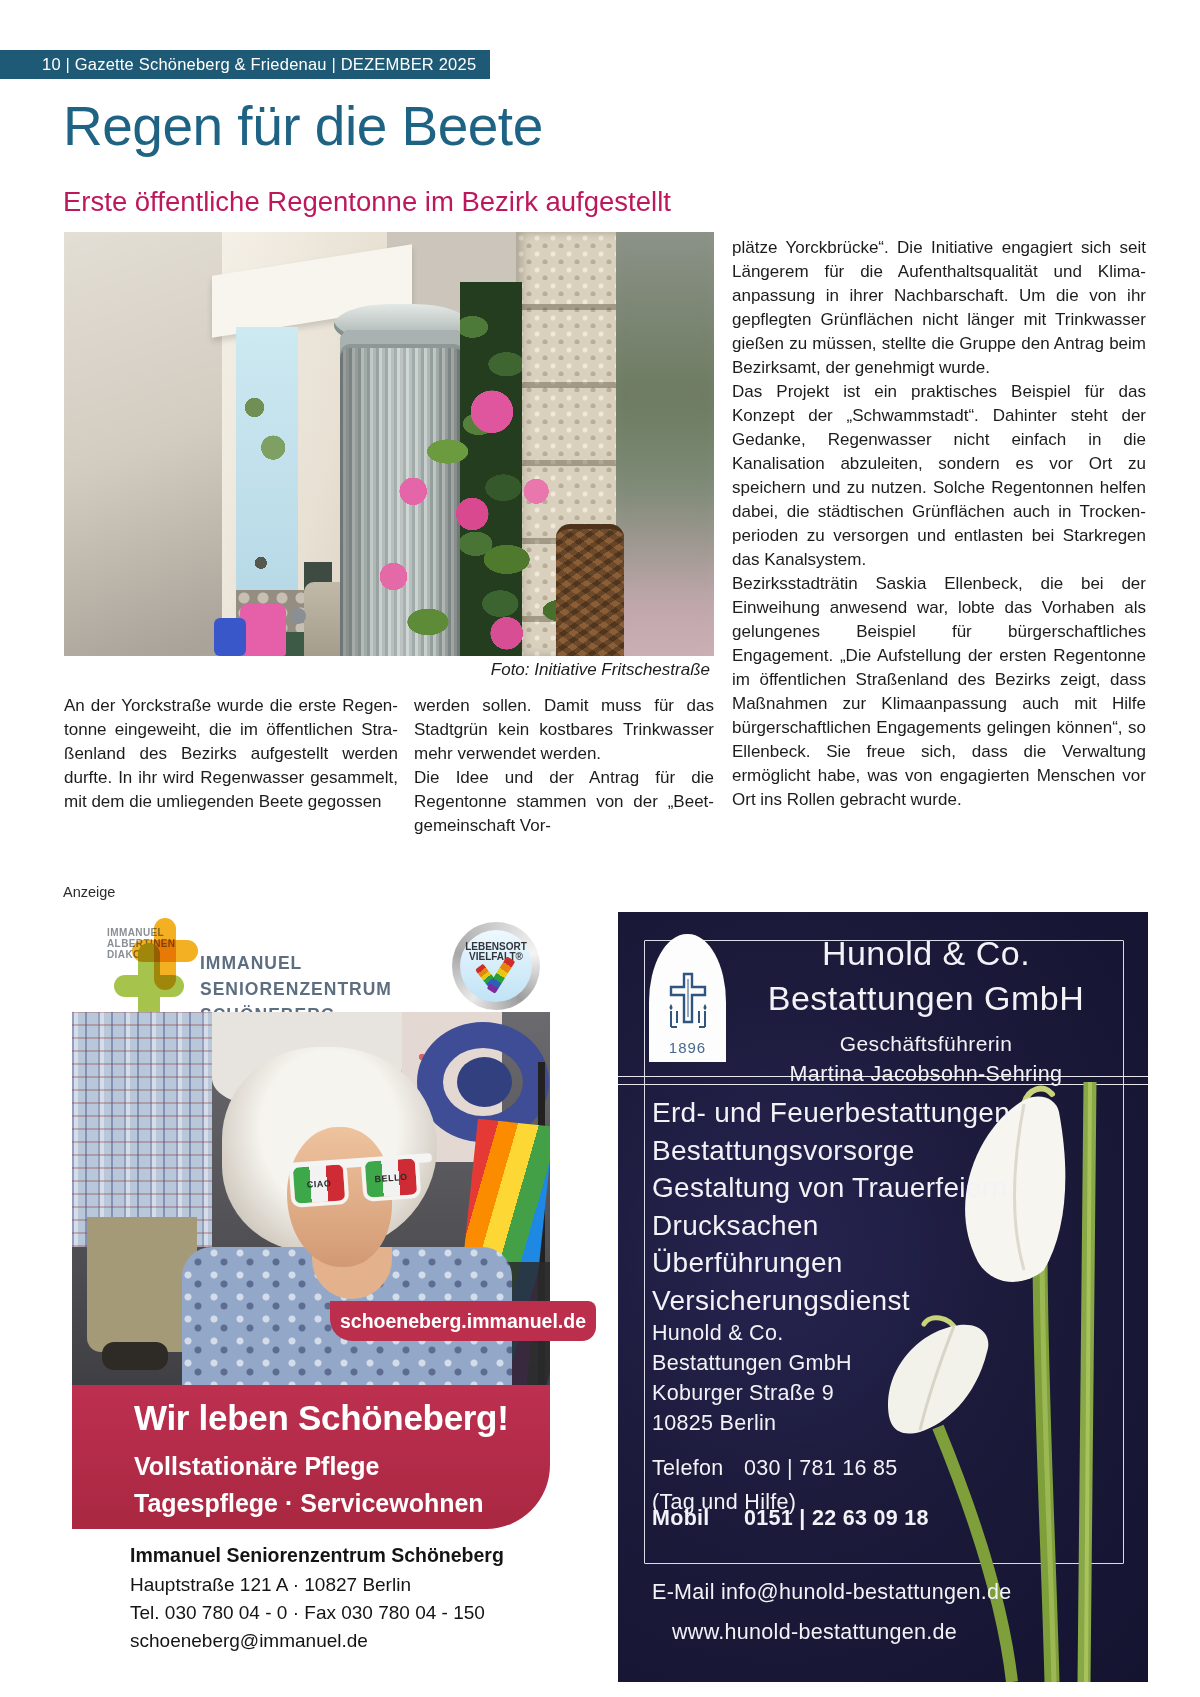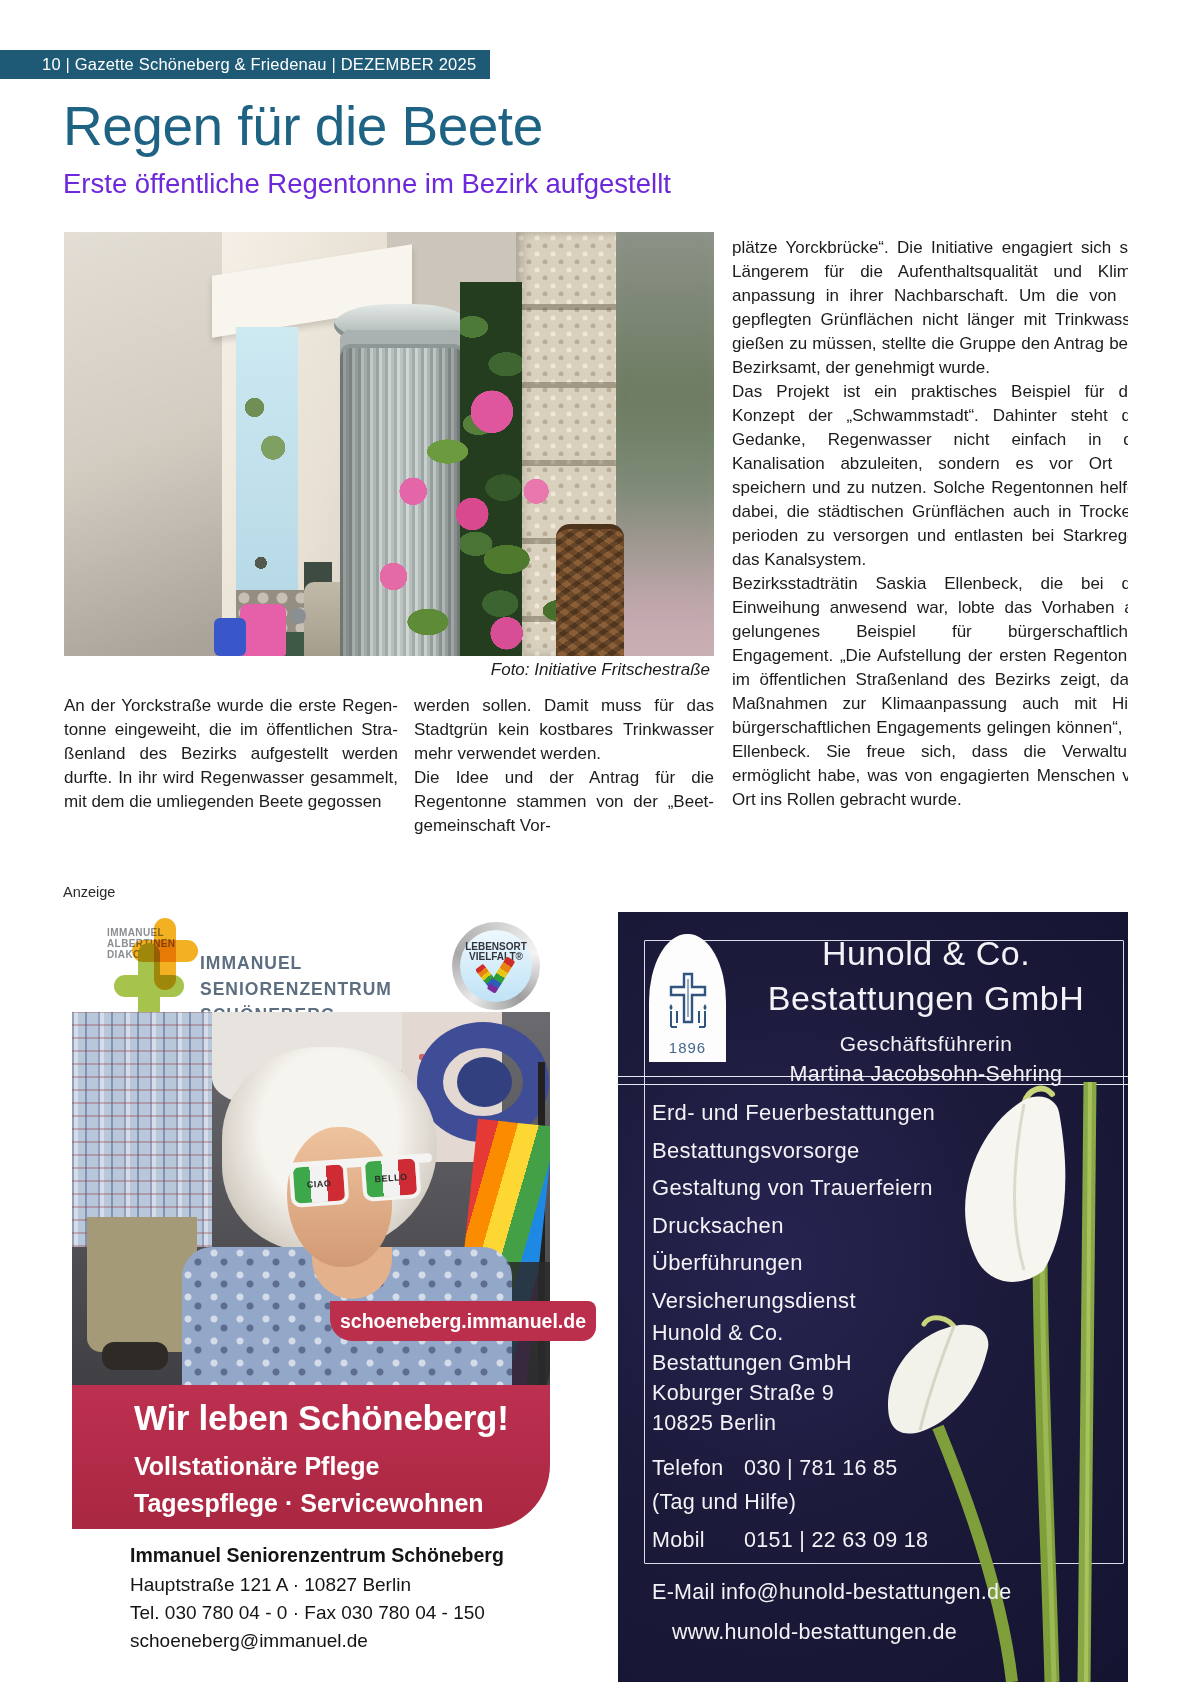--- a/index.html
+++ b/index.html
@@ -1,25 +1,25 @@
 <!DOCTYPE html>
 <html lang="de"><head>
 <meta charset="utf-8">
 <style>
   html,body{margin:0;padding:0;background:#ffffff;}
   #page{position:relative;width:1128px;height:1697px;background:#fff;overflow:hidden;
-        font-family:"Liberation Sans",sans-serif;color:#1c1c1c;}
+        font-family:"Liberation Sans",sans-serif;color:#1c1c1c;padding-left:36px;}
   .abs{position:absolute;}
 
   
   .header-bar{left:0;top:50px;width:490px;height:29px;background:#1e5a75;color:#fff;
               display:flex;align-items:center;padding-left:42px;box-sizing:border-box;
               font-size:16.5px;letter-spacing:.2px;}
   .title{left:63px;top:94px;font-size:55px;color:#1f6384;letter-spacing:-.5px;font-weight:400;}
-  .subtitle{left:63px;top:168px;font-size:27.5px;color:#6d28d9;font-weight:400;}
+  .subtitle{left:63px;top:186px;font-size:27.5px;color:#be185d;font-weight:400;}
   .caption{left:60px;top:660px;width:650px;text-align:right;font-style:italic;font-size:17px;}
   .col{font-size:17px;line-height:24px;text-align:justify;white-space:pre-line;hyphens:auto;}
   .anzeige{left:63px;top:884px;font-size:14.5px;color:#2b2b2b;}
 
   
   .photo{left:64px;top:232px;width:650px;height:424px;overflow:hidden;background:#cbc5bb;}
   .blurL{left:0;top:0;width:172px;height:424px;overflow:hidden;}
   .blurL>div{position:absolute;inset:-25px;filter:blur(12px);
              background:linear-gradient(160deg,#e6e1d8 0%,#d2ccc1 50%,#a9a298 90%);}
   .blurR{left:552px;top:0;width:98px;height:424px;overflow:hidden;}
@@ -172,21 +172,21 @@
             border-top:1.5px solid #e6e7ef;border-bottom:1.5px solid #e6e7ef;}
   .hlogo{left:31px;top:22px;width:77px;height:128px;background:#fdfdfd;z-index:3;
          border-radius:38px 38px 0 0/68px 68px 0 0;display:flex;flex-direction:column;
          align-items:center;justify-content:flex-end;padding-bottom:6px;box-sizing:border-box;}
   .hyear{font-size:15px;color:#46688e;letter-spacing:1px;margin-top:4px;}
   .htitle{left:108px;top:22px;width:400px;text-align:center;z-index:3;}
   .ht1{font-size:34px;letter-spacing:.5px;}
   .ht2{font-size:34px;letter-spacing:.5px;margin-top:6px;}
   .hrole{font-size:21px;margin-top:14px;letter-spacing:.4px;}
   .hmgr{font-size:21.5px;margin-top:6px;letter-spacing:.4px;}
-  .hservices{left:34px;top:182px;z-index:4;font-size:22px;line-height:37.5px;letter-spacing:.3px;}
+  .hservices{left:34px;top:182px;z-index:4;font-size:28px;line-height:37.5px;letter-spacing:.3px;}
   .haddr{left:34px;top:406px;z-index:4;font-size:21.5px;line-height:30px;letter-spacing:.3px;white-space:pre-line;}
   .hrow{left:34px;z-index:4;font-size:21.5px;letter-spacing:.3px;}
   .hrow .lbl{display:inline-block;width:92px;}
   .lilies{left:210px;top:170px;width:320px;height:600px;z-index:3;pointer-events:none;}
 </style>
 </head>
 <body>
 
 <div id="page">
 
@@ -335,20 +335,20 @@
 
     <div class="abs haddr">Hunold &amp; Co.
 Bestattungen GmbH
 Koburger Straße 9
 10825 Berlin</div>
 
     <div class="abs hrow" style="top:544px;">
       <span class="lbl">Telefon</span><span>030 | 781 16 85</span>
     </div>
     <div class="abs hrow" style="top:578px;">(Tag und Hilfe)</div>
-    <div class="abs hrow" style="top:616px;">
+    <div class="abs hrow" style="top:594px;font-weight:bold;">
       <span class="lbl">Mobil</span><span>0151 | 22 63 09 18</span>
     </div>
     <div class="abs hrow" style="top:668px;">E-Mail info@hunold-bestattungen.de</div>
     <div class="abs hrow" style="top:708px;margin-left:20px;">www.hunold-bestattungen.de</div>
   </div>
 
 </div>
 
 </body></html>

